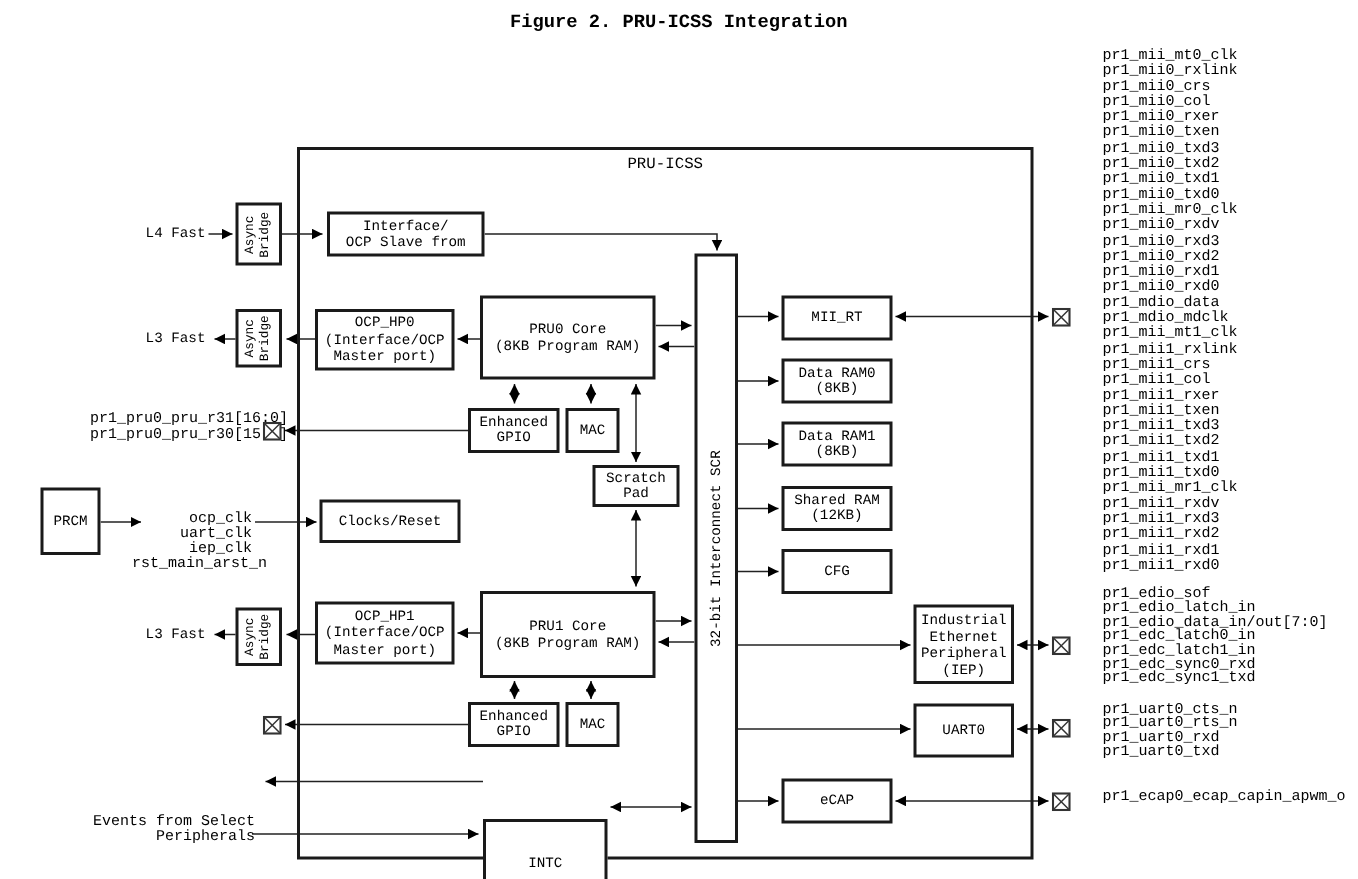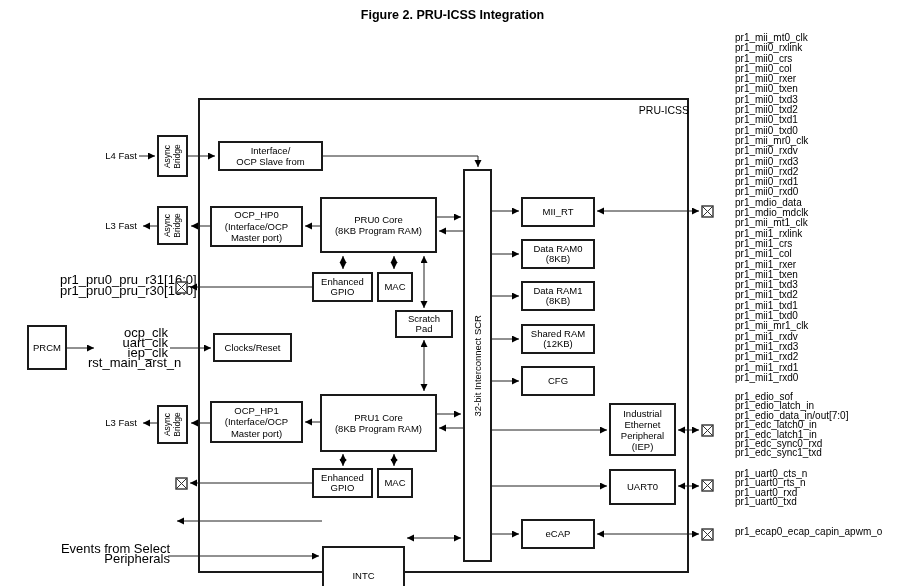--- a/index.html
+++ b/index.html
@@ -1,32 +1,32 @@
 <!DOCTYPE html>
 <html><head>
 <meta charset="utf-8">
 <style>
   html,body{margin:0;padding:0;background:#fff;}
   #stage{position:relative;width:905px;height:586px;background:#fff;
-         font-family:Liberation Sans, sans-serif;color:#000;overflow:hidden;}
+         font-family:Liberation Mono, monospace;color:#000;overflow:hidden;}
   #wires{position:absolute;left:0;top:0;z-index:0;}
   .blk{position:absolute;z-index:2;background:#fff;border:2px solid #1a1a1a;
        display:flex;align-items:center;justify-content:center;text-align:center;
        font-size:9.5px;line-height:11.5px;white-space:pre-line;box-sizing:border-box;}
   .outer{position:absolute;z-index:1;border:2px solid #1a1a1a;background:transparent;box-sizing:border-box;}
   .rotwrap{display:flex;align-items:center;justify-content:center;}
   .rot{transform:rotate(-90deg);white-space:pre-line;font-size:8.5px;line-height:9.5px;text-align:center;}
   .rot1{transform:rotate(-90deg);white-space:nowrap;font-size:9.5px;}
-  .lbl{position:absolute;z-index:1;font-size:13px;line-height:10px;}
+  .lbl{position:absolute;z-index:1;font-size:10px;line-height:10px;}
   .ra{text-align:right;}
   .big{font-size:9.5px;}
   .sig{position:absolute;z-index:1;font-size:10px;white-space:nowrap;}
   .title{position:absolute;z-index:1;left:0;top:8px;width:905px;text-align:center;
          font-size:12.5px;font-weight:bold;}
-  .plabel{position:absolute;z-index:1;font-size:10.5px;text-align:right;}
+  .plabel{position:absolute;z-index:1;font-size:10.5px;text-align:center;}
   .xbox{position:absolute;z-index:2;width:13px;height:13px;line-height:0;}
 </style>
 </head>
 <body>
 
 <div id="stage">
 
   <svg id="wires" width="905" height="586">
     <defs>
       <marker id="ah" markerWidth="8" markerHeight="8" refX="7" refY="3.5" orient="auto-start-reverse">
@@ -105,21 +105,21 @@
   <div class="blk" style="left:210px;top:206px;width:93px;height:41px">OCP_HP0
 (Interface/OCP
 Master port)</div>
   <div class="blk" style="left:320px;top:197px;width:117px;height:56px">PRU0 Core
 (8KB Program RAM)</div>
   <div class="blk" style="left:312px;top:272px;width:61px;height:30px;line-height:10.5px">Enhanced
 GPIO</div>
   <div class="blk" style="left:377px;top:272px;width:36px;height:30px">MAC</div>
   <div class="blk" style="left:395px;top:310px;width:58px;height:28px;line-height:10.5px">Scratch
 Pad</div>
-  <div class="blk" style="left:213px;top:333px;width:79px;height:29px">Clocks/Reset</div>
+  <div class="blk" style="left:213px;top:333px;width:94px;height:29px">Clocks/Reset</div>
   <div class="blk" style="left:210px;top:401px;width:93px;height:42px">OCP_HP1
 (Interface/OCP
 Master port)</div>
   <div class="blk" style="left:320px;top:394px;width:117px;height:58px">PRU1 Core
 (8KB Program RAM)</div>
   <div class="blk" style="left:312px;top:468px;width:61px;height:30px;line-height:10.5px">Enhanced
 GPIO</div>
   <div class="blk" style="left:377px;top:468px;width:36px;height:30px">MAC</div>
   <div class="blk" style="left:322px;top:546px;width:83px;height:60px">INTC</div>
   <div class="blk rotwrap" style="left:463px;top:169px;width:29px;height:393px"><span class="rot1">32-bit Interconnect SCR</span></div>
@@ -170,21 +170,21 @@
         <line x1="11.5" y1="1.5" x2="1.5" y2="11.5" stroke="#333"></line>
       </svg></div>
 
   <div class="lbl ra big" style="left:87px;top:151px;width:50px">L4 Fast</div>
   <div class="lbl ra big" style="left:87px;top:221px;width:50px">L3 Fast</div>
   <div class="lbl ra big" style="left:87px;top:418px;width:50px">L3 Fast</div>
   <div class="lbl ra" style="left:60px;top:274px;width:110px;line-height:11px">
       <div>pr1_pru0_pru_r31[16:0]</div>
       <div>pr1_pru0_pru_r30[15:0]</div>
     </div>
-  <div class="lbl ra" style="left:88px;top:328px;width:80px">
+  <div class="lbl ra" style="left:88px;top:342px;width:80px">
       <div>ocp_clk</div>
       <div>uart_clk</div>
       <div>iep_clk</div>
       <div>rst_main_arst_n</div>
     </div>
   <div class="lbl ra" style="left:55px;top:544px;width:115px">
       <div>Events from Select</div>
       <div>Peripherals</div>
     </div>
 

